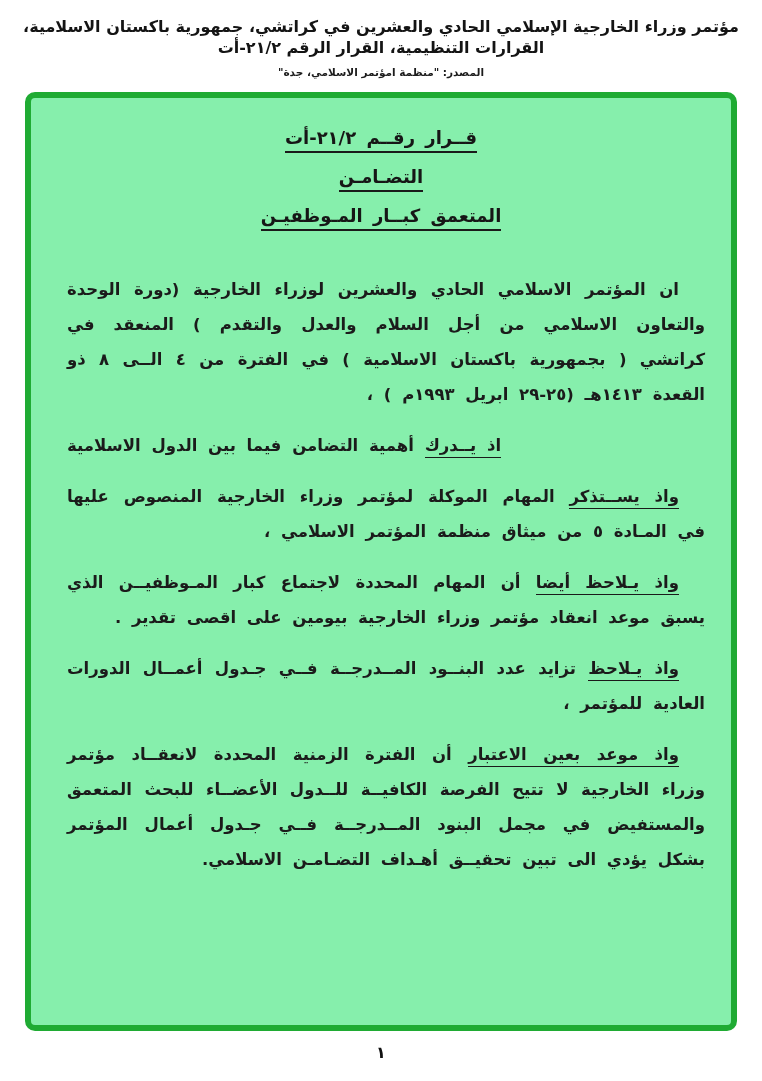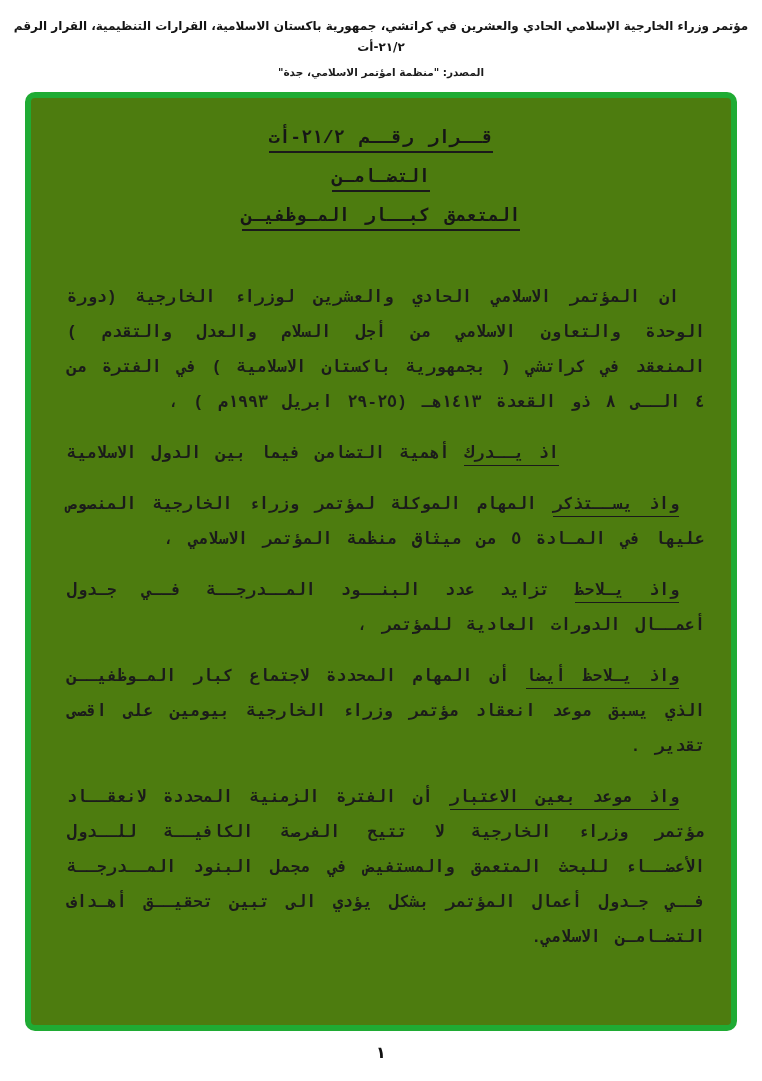--- a/index.html
+++ b/index.html
@@ -22,21 +22,21 @@
   
   .header {
     position: absolute;
     top: 16px;
     left: 0;
     width: 762px;
     text-align: center;
     color: #111111;
   }
   .header-line1 {
-    font-size: 12px;
+    font-size: 16px;
     font-weight: 700;
     letter-spacing: 0;
     padding: 0 6px;
     line-height: 21px;
     color: #141414;
   }
   .header-line2 {
     margin-top: 8px;
     font-size: 10.5px;
     font-weight: 700;
@@ -45,22 +45,21 @@
   
   .frame {
     position: absolute;
     left: 25px;
     top: 92px;
     width: 712px;
     height: 939px;
     box-sizing: border-box;
     border: 6px solid #1fab33;
     border-radius: 10px;
-    background: #4d7c0f;
-    font-family: Liberation Mono, monospace;
+    background: #86efac;
   }
   
   .titles {
     position: absolute;
     top: 28px;
     left: 0;
     right: 0;
     text-align: center;
     color: #161616;
   }
@@ -71,21 +70,21 @@
     line-height: 24px;
   }
   .u {
     border-bottom: 2px solid #1a1a1a;
     padding-bottom: 3px;
     word-spacing: 4px;
   }
   
   .bodytext {
     position: absolute;
-    top: 182px;
+    top: 174px;
     right: 26px;
     left: 36px;
     direction: rtl;
     text-align: justify;
     color: #1b1b1b;
     font-size: 16.5px;
     font-weight: 700;
     line-height: 35px;
     word-spacing: 5px;
   }
@@ -137,23 +136,23 @@
     </div>
 
     <div class="bodytext">
 
       <p><span>ان المؤتمر الاسلامي الحادي والعشرين لوزراء الخارجية (دورة الوحدة والتعاون الاسلامي من أجل السلام والعدل والتقدم ) المنعقد في كراتشي ( بجمهورية باكستان الاسلامية ) في الفترة من ٤ الــى ٨ ذو القعدة ١٤١٣هـ (٢٥-٢٩ ابريل ١٩٩٣م ) ،</span></p>
 
       <p class="single"><span class="lead">اذ يــدرك</span><span> أهمية التضامن فيما بين الدول الاسلامية</span></p>
 
       <p><span class="lead">واذ يســتذكر</span><span> المهام الموكلة لمؤتمر وزراء الخارجية المنصوص عليها في المـادة ٥ من ميثاق منظمة المؤتمر الاسلامي ،</span></p>
 
+      <p><span class="lead">واذ يـلاحظ أيضا</span><span> أن المهام المحددة لاجتماع كبار المـوظفيــن الذي يسبق موعد انعقاد مؤتمر وزراء الخارجية بيومين على اقصى تقدير .</span></p>
+
       <p><span class="lead">واذ يـلاحظ</span><span> تزايد عدد البنــود المــدرجــة فــي جـدول أعمــال الدورات العادية للمؤتمر ،</span></p>
-
-      <p><span class="lead">واذ يـلاحظ أيضا</span><span> أن المهام المحددة لاجتماع كبار المـوظفيــن الذي يسبق موعد انعقاد مؤتمر وزراء الخارجية بيومين على اقصى تقدير .</span></p>
 
       <p><span class="lead">واذ موعد بعين الاعتبار</span><span> أن الفترة الزمنية المحددة لانعقــاد مؤتمر وزراء الخارجية لا تتيح الفرصة الكافيــة للــدول الأعضــاء للبحث المتعمق والمستفيض في مجمل البنود المــدرجــة فــي جـدول أعمال المؤتمر بشكل يؤدي الى تبين تحقيــق أهـداف التضـامـن الاسلامي.</span></p>
 
     </div>
   </div>
 
   <div class="pagenum">١</div>
 
 </div>
 

